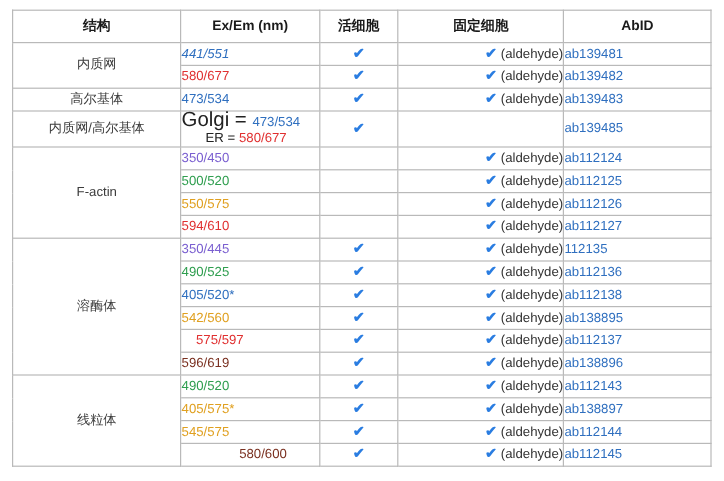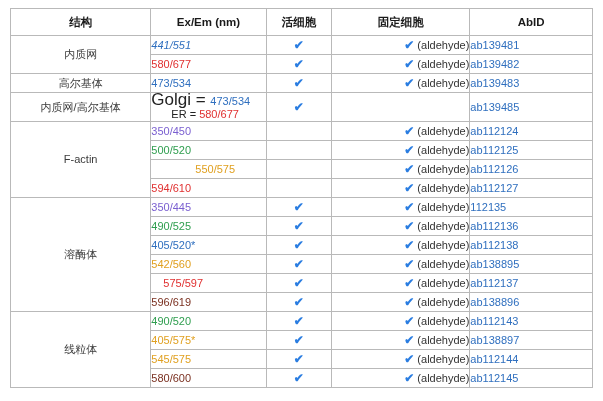--- a/index.html
+++ b/index.html
@@ -139,21 +139,21 @@
           <td class="fixed"><span class="fixed-inner"><span class="check">✔</span><span class="fixed-label"> (aldehyde)</span></span></td>
           <td class="abid">ab112124</td>
         </tr>
         <tr>
           <td class="exem"><span style="color: rgb(47, 158, 79);">500/520</span></td>
           <td class="live"></td>
           <td class="fixed"><span class="fixed-inner"><span class="check">✔</span><span class="fixed-label"> (aldehyde)</span></span></td>
           <td class="abid">ab112125</td>
         </tr>
         <tr>
-          <td class="exem"><span style="color: rgb(224, 160, 32); margin-left: 44px;">550/575</span></td>
+          <td class="exem"><span style="color: rgb(224, 160, 32);">550/575</span></td>
           <td class="live"></td>
           <td class="fixed"><span class="fixed-inner"><span class="check">✔</span><span class="fixed-label"> (aldehyde)</span></span></td>
           <td class="abid">ab112126</td>
         </tr>
         <tr>
           <td class="exem"><span style="color: rgb(224, 48, 48);">594/610</span></td>
           <td class="live"></td>
           <td class="fixed"><span class="fixed-inner"><span class="check">✔</span><span class="fixed-label"> (aldehyde)</span></span></td>
           <td class="abid">ab112127</td>
         </tr>
@@ -207,20 +207,20 @@
           <td class="fixed"><span class="fixed-inner"><span class="check">✔</span><span class="fixed-label"> (aldehyde)</span></span></td>
           <td class="abid">ab138897</td>
         </tr>
         <tr>
           <td class="exem"><span style="color: rgb(224, 160, 32);">545/575</span></td>
           <td class="live"><span class="check">✔</span></td>
           <td class="fixed"><span class="fixed-inner"><span class="check">✔</span><span class="fixed-label"> (aldehyde)</span></span></td>
           <td class="abid">ab112144</td>
         </tr>
         <tr>
-          <td class="exem"><span style="color: rgb(122, 48, 32);">580/600</span></td>
+          <td class="exem"><span style="color: rgb(122, 48, 32); margin-left: 48px;">580/600</span></td>
           <td class="live"><span class="check">✔</span></td>
           <td class="fixed"><span class="fixed-inner"><span class="check">✔</span><span class="fixed-label"> (aldehyde)</span></span></td>
           <td class="abid">ab112145</td>
         </tr>
       </tbody>
   </table>
 </div>
 
 </body></html>

